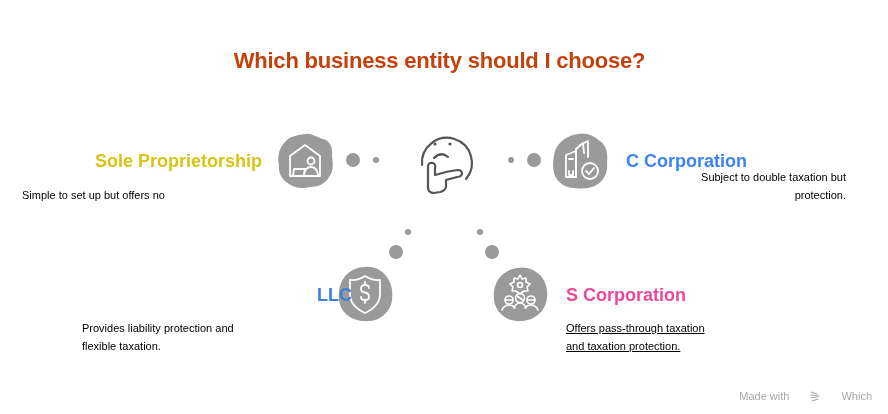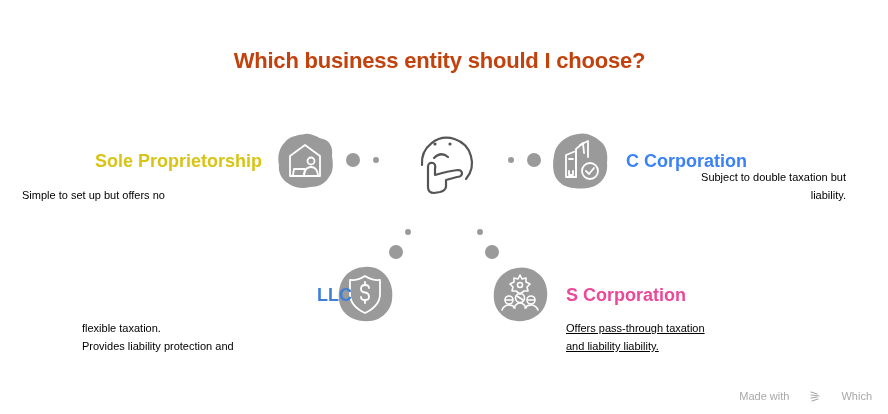--- a/index.html
+++ b/index.html
@@ -128,38 +128,38 @@
         <path d="M19 28 L23 28"></path>
         <path d="M19 40 L19 44 L23 44 L23 40"></path>
         <circle cx="40" cy="40" r="8"></circle>
         <path d="M36 40 L39 43 L44 37"></path>
       </g>
     </svg>
   </div>
   <div class="heading left-align" style="left:626px;top:151px;color:#3b82f6;">C Corporation</div>
   <div class="desc left-align" style="left:626px;top:168px;width:220px;text-align:right;">
     <div>Subject to double taxation but</div>
-    <div>liability.</div>
+    <div>protection.</div>
   </div>
 
   <div class="blob" style="left:335px;top:264px;">
     <svg viewBox="0 0 60 60">
       <path d="M30 3 C39 2 47 6 52 13 C57 20 58 28 57 36 C56 44 51 51 43 55 C36 58 27 58 19 55 C11 52 5 45 4 36 C3 27 5 18 11 11 C16 6 23 3 30 3 Z" fill="#9a9a9a"></path>
       <g fill="none" stroke="#fff" stroke-width="1.8" stroke-linejoin="round" stroke-linecap="round">
         <path d="M30 12 Q38 17 45 16 L45 30 Q45 42 30 49 Q15 42 15 30 L15 16 Q22 17 30 12 Z"></path>
         <path d="M34 24 Q34 21 30 21 Q26 21 26 25 Q26 28 30 28.5 Q34 29 34 33 Q34 36 30 36 Q26 36 26 33"></path>
         <path d="M30 18 L30 21"></path>
         <path d="M30 36 L30 39"></path>
       </g>
     </svg>
   </div>
   <div class="heading right-align" style="right:536px;top:285px;color:#3f7fd8;">LLC</div>
   <div class="desc right-align" style="right:566px;top:319px;width:240px;">
+    <div>Provides liability protection and</div>
     <div>flexible taxation.</div>
-    <div>Provides liability protection and</div>
   </div>
 
   <div class="blob" style="left:490px;top:264px;">
     <svg viewBox="0 0 60 60">
       <path d="M27 4 C35 2 44 5 50 11 C56 17 58 26 57 34 C56 43 51 50 43 54 C35 58 26 58 18 55 C10 51 5 44 4 36 C3 27 5 18 11 12 C16 7 21 5 27 4 Z" fill="#9a9a9a"></path>
       <g fill="none" stroke="#fff" stroke-width="1.6" stroke-linejoin="round" stroke-linecap="round">
         <path d="M30 11 L32 15 L36 14 L36 18 L40 20 L37 23 L38 27 L34 27 L30 30 L26 27 L22 27 L23 23 L20 20 L24 18 L24 14 L28 15 Z"></path>
         <circle cx="30" cy="21" r="2.5"></circle>
         <circle cx="19" cy="36" r="4"></circle>
         <path d="M16 36 L22 36"></path>
@@ -169,21 +169,21 @@
         <path d="M38 36 L44 36"></path>
         <path d="M12 46 Q14 41 19 41 Q23 41 25 44"></path>
         <path d="M24 44 Q26 39 30 39 Q34 39 36 44"></path>
         <path d="M35 44 Q37 41 41 41 Q46 41 48 46"></path>
       </g>
     </svg>
   </div>
   <div class="heading left-align" style="left:566px;top:285px;color:#ec4899;">S Corporation</div>
   <div class="desc left-align" style="left:566px;top:319px;width:220px;text-decoration:underline;">
     <div>Offers pass-through taxation</div>
-    <div>and liability liability.</div>
+    <div>and taxation protection.</div>
   </div>
 
   <div class="footer">
     <span>Made with</span>
     <svg viewBox="0 0 12 12" fill="none" stroke="#a8a8a8" stroke-width="1.2" stroke-linecap="round">
       <path d="M2 2 L8 4"></path>
       <path d="M2 5 L10 6"></path>
       <path d="M2 8 L8 7"></path>
       <path d="M3 11 L9 9"></path>
     </svg>

